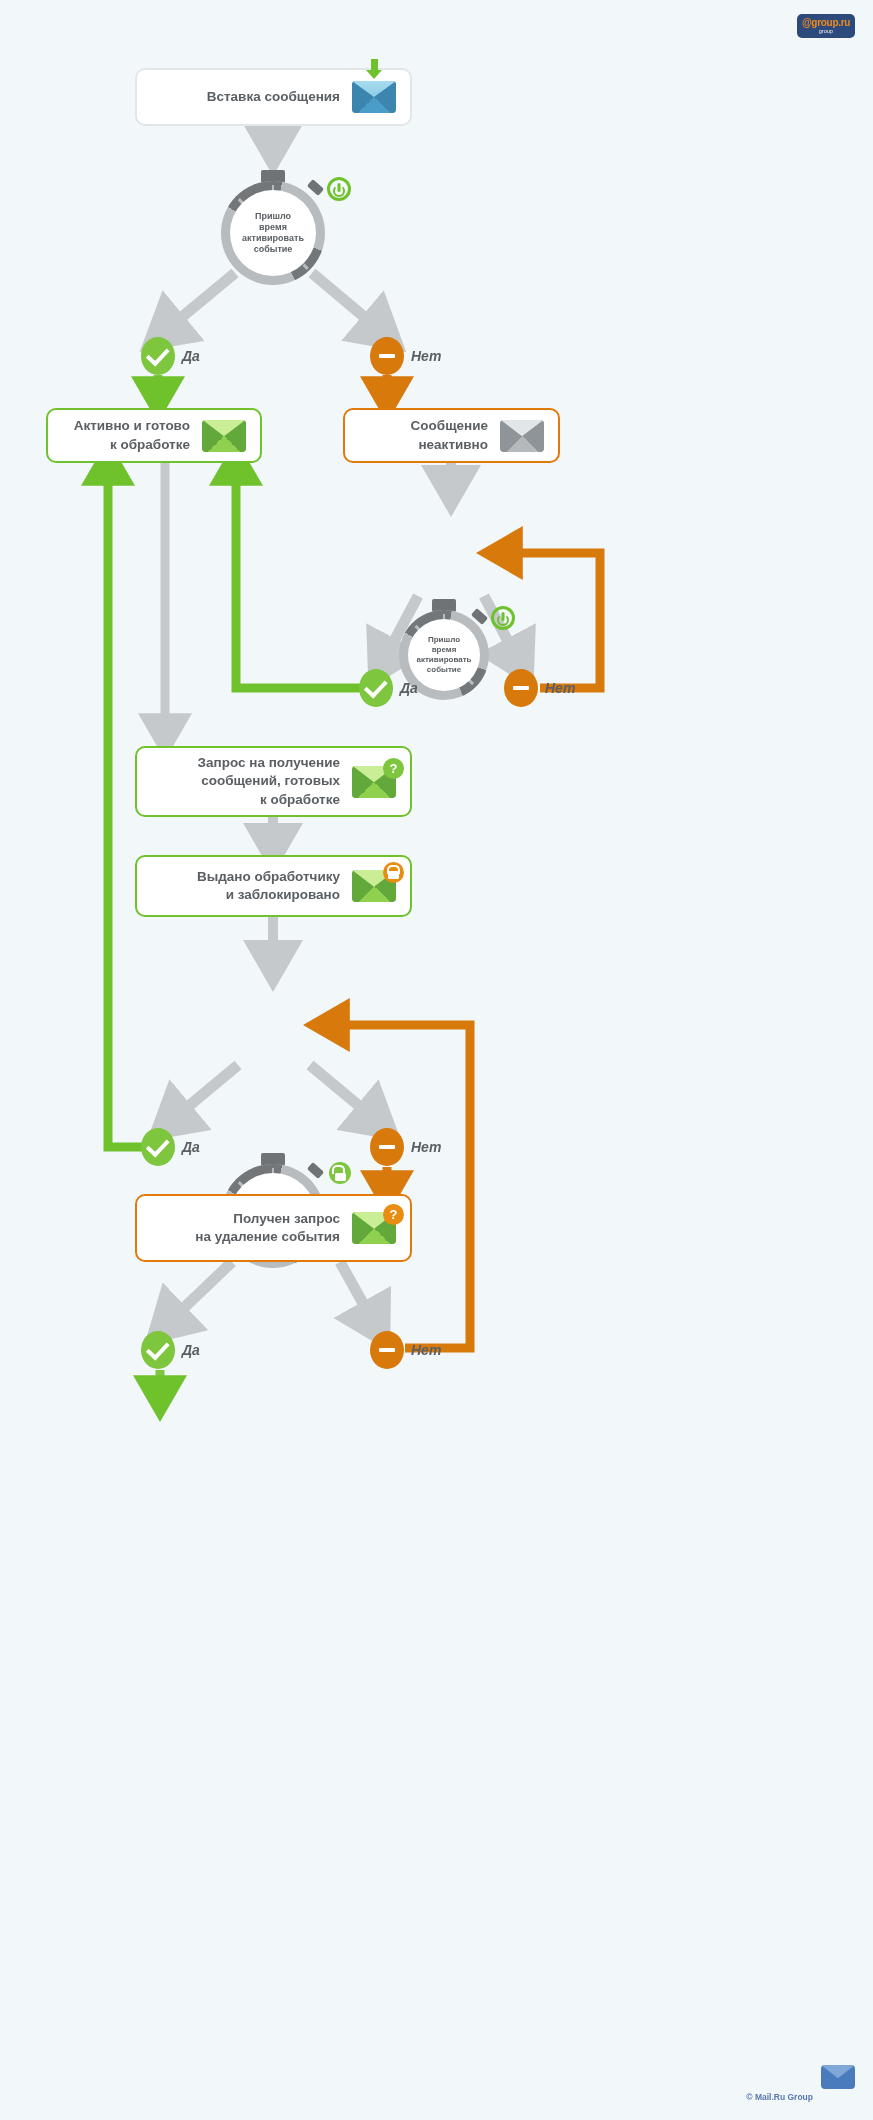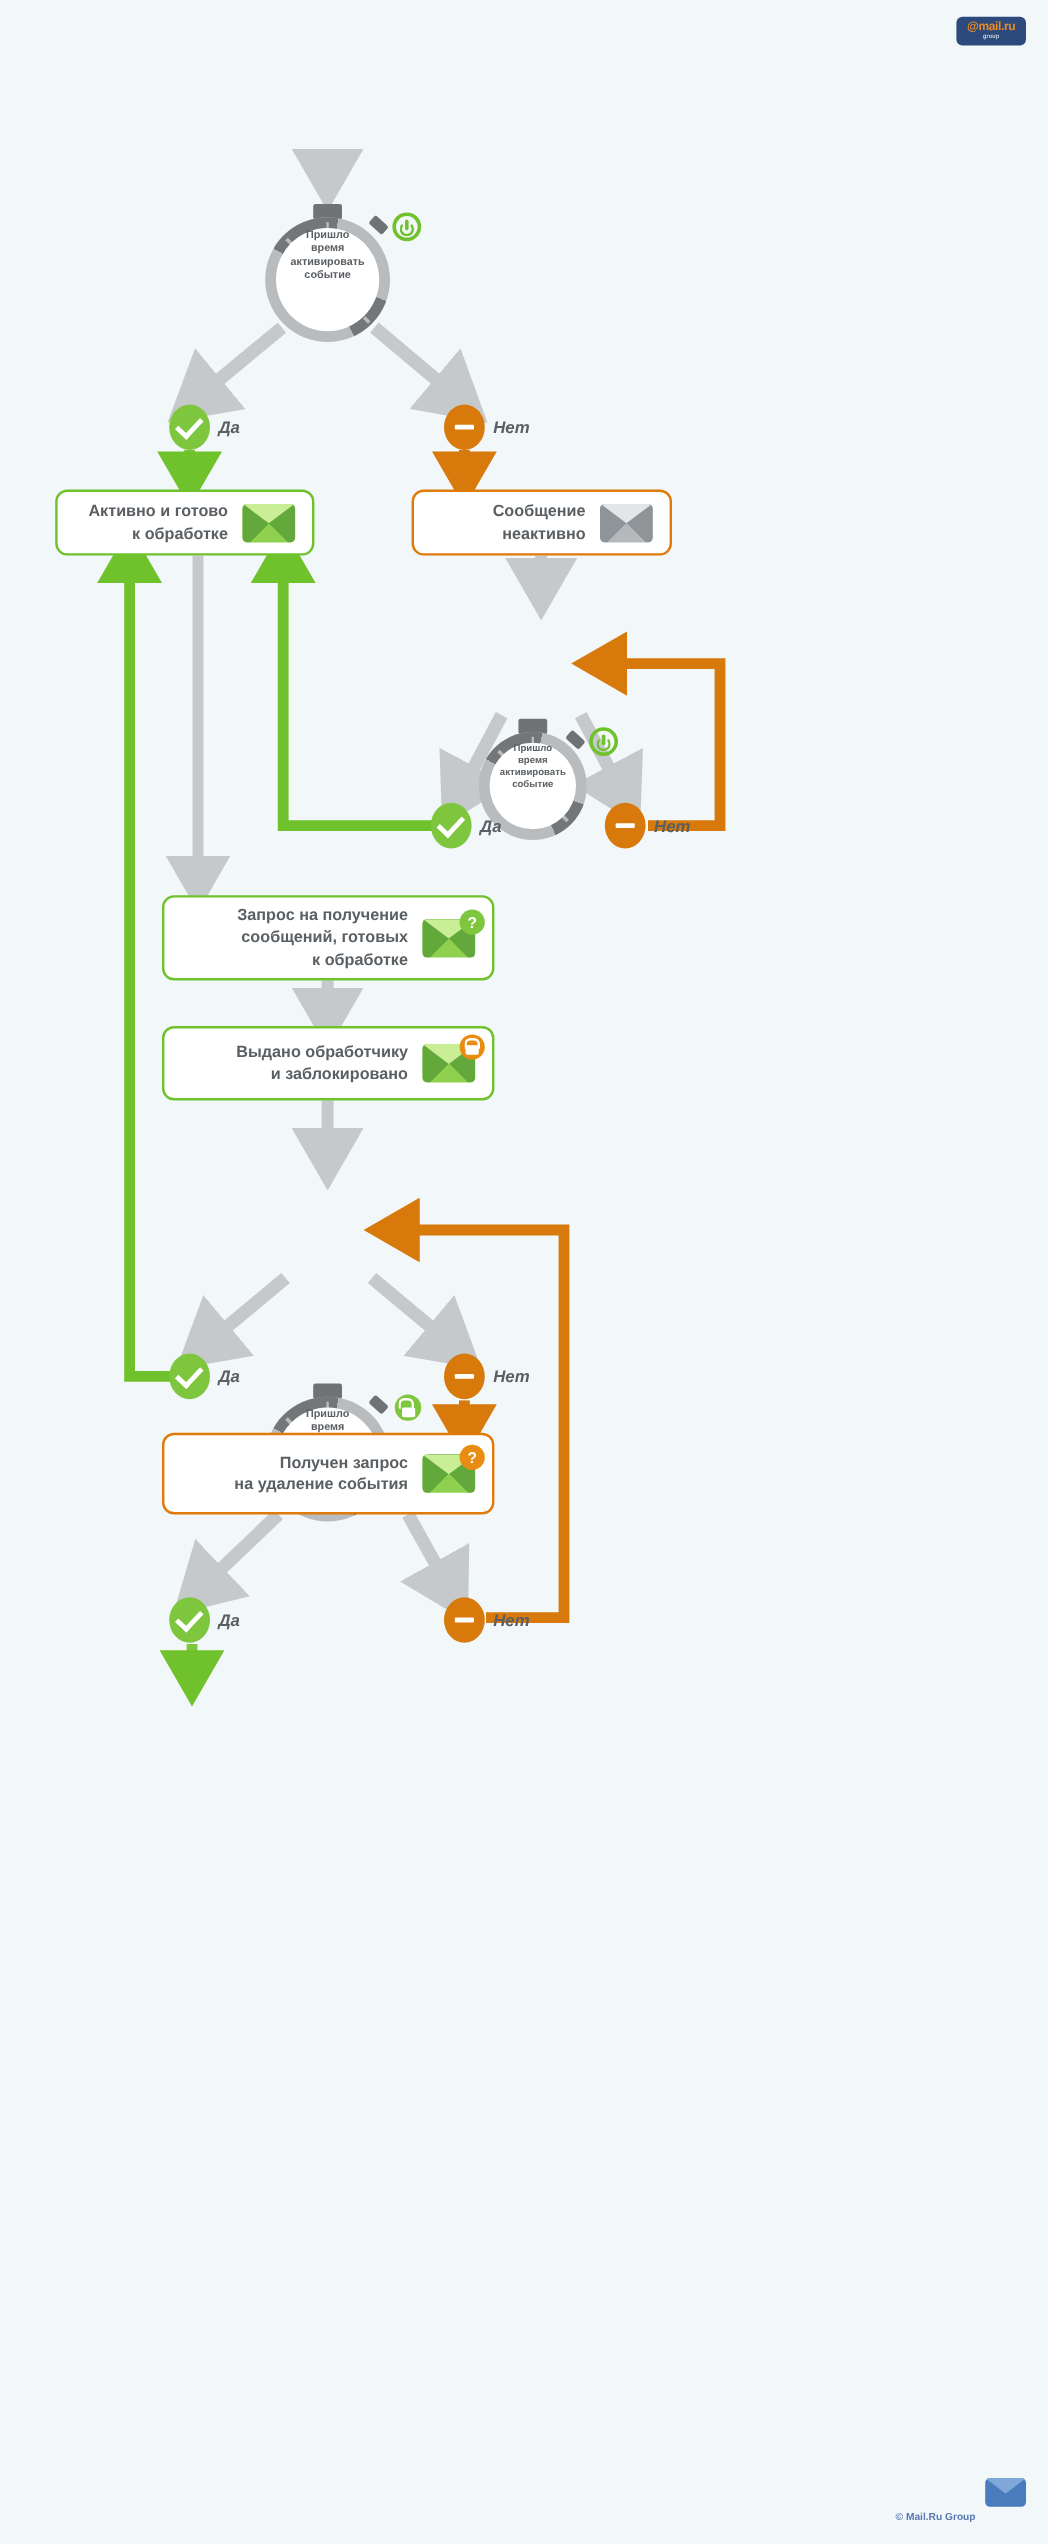--- a/index.html
+++ b/index.html
@@ -120,21 +120,21 @@
     position:absolute;inset:0;border-radius:50%;
     background:#b9bcbe;
   }
   .watch .ring2{
     position:absolute;inset:0;border-radius:50%;
     background:conic-gradient(from 300deg,#6f7376 0deg 70deg,transparent 70deg 170deg,#6f7376 170deg 215deg,transparent 215deg 360deg);
     opacity:.95;
   }
   .watch .face{
     position:absolute;inset:9px;border-radius:50%;background:#fff;
-    display:flex;justify-content:center;
+    display:flex;align-items:center;justify-content:center;
   }
   .watch .ftxt{
     font-size:9px;font-weight:bold;color:#5a5f63;text-align:center;
     line-height:1.25;white-space:pre-line;
   }
   .watch .crown{
     position:absolute;left:50%;transform:translateX(-50%);top:-11px;
     width:24px;height:13px;background:#6f7376;border-radius:2px;
   }
   .watch .crown:after{
@@ -199,21 +199,21 @@
     background:#7fa8d8;clip-path:polygon(0 0,100% 0,50% 100%);
   }
   svg{display:block;overflow:visible;}
 </style>
 </head>
 <body>
 
 <div class="stage">
 
   <div class="abs" id="logo">
-    <div class="l1">@mail.ru</div>
+    <div class="l1">@group.ru</div>
     <div class="l2">group</div>
   </div>
 
   <svg class="abs" style="left:0;top:0;" width="873" height="2120">
     <defs>
       <marker id="ag" markerWidth="6" markerHeight="6" refX="2.2" refY="3" orient="auto">
         <path d="M0,0 L5.2,3 L0,6 z" fill="#c6c9cb"></path>
       </marker>
       <marker id="ao" markerWidth="6" markerHeight="6" refX="2.2" refY="3" orient="auto">
         <path d="M0,0 L5.2,3 L0,6 z" fill="#d7790b"></path>
@@ -259,20 +259,30 @@
 
     <path d="M232,1262 L168,1323" stroke="#c6c9cb" stroke-width="11" fill="none" marker-end="url(#ag)"></path>
 
     <path d="M340,1262 L374,1323" stroke="#c6c9cb" stroke-width="11" fill="none" marker-end="url(#ag)"></path>
 
     <path d="M405,1348 L470,1348 L470,1025 L330,1025" stroke="#d7790b" stroke-width="9" fill="none" marker-end="url(#ao)"></path>
 
     <path d="M160,1370 L160,1395" stroke="#7dc63e" stroke-width="9" fill="none" marker-end="url(#agr)"></path>
   </svg>
 
+  <div class="abs box gray" style="left:135px;top:68px;width:277px;height:58px;">
+    <div class="txt">Вставка сообщения</div>
+    <div class="env blue">
+      <div class="env-downarrow">
+        <div class="shaft"></div>
+          <div class="head"></div>
+      </div>
+      <div class="body"></div>
+    </div>
+  </div>
 
   <div class="abs watch" style="left:221px;top:181px;">
     <div class="crown"></div>
     <div class="side"></div>
     <div class="ring"></div>
       <div class="ring2"></div>
     <div class="tick" style="top:4px;transform:rotate(0deg);"></div>
     <div class="tick" style="top:4px;transform:rotate(45deg);"></div>
     <div class="tick" style="top:4px;transform:rotate(90deg);"></div>
     <div class="tick" style="top:4px;transform:rotate(135deg);"></div>

